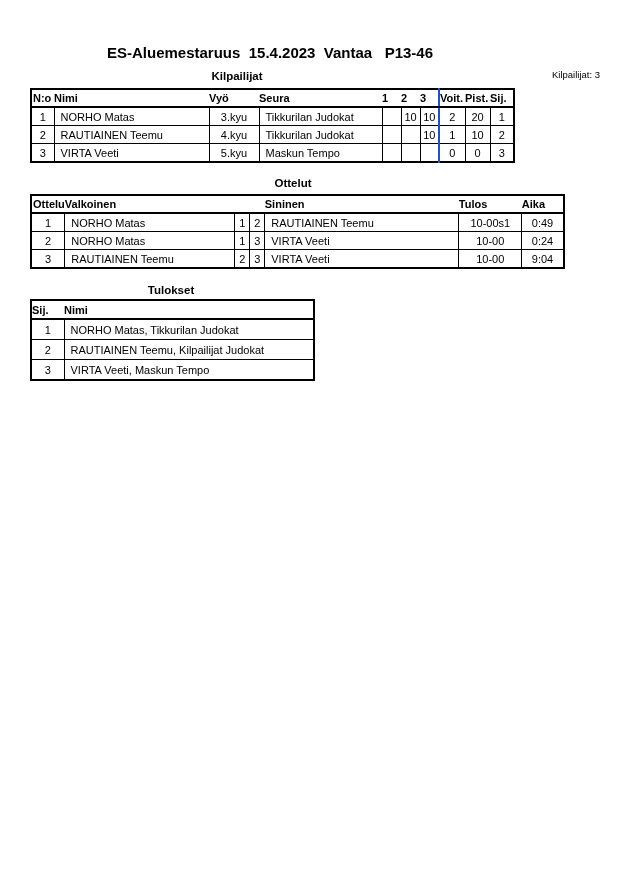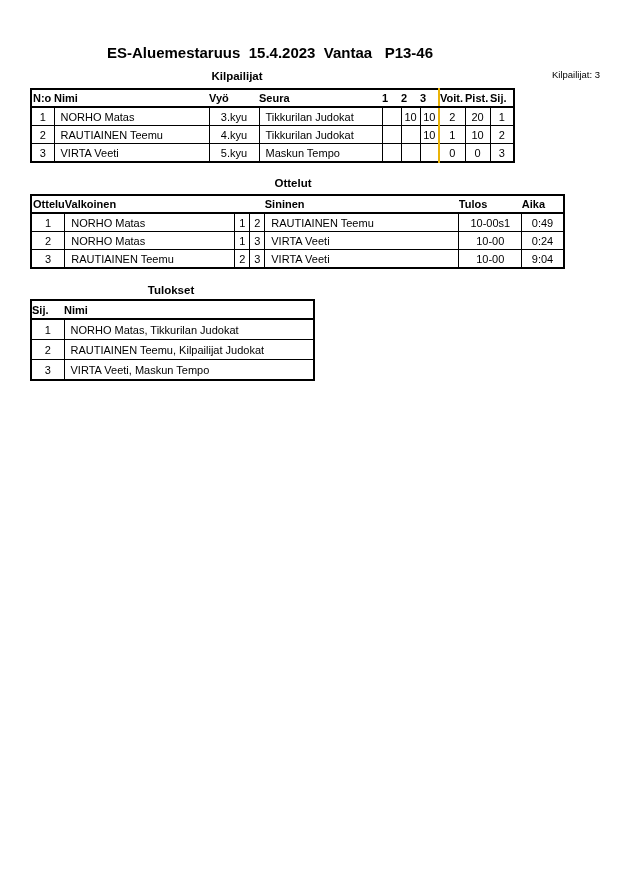--- a/index.html
+++ b/index.html
@@ -69,21 +69,21 @@
     border: 1px solid #000000;
     height: 17px;
     text-align: center;
   }
   .t3 td { height: 19px; }
   .t3 th { height: 17px; }
 
   .doc-table th.hleft { text-align: left; padding-left: 1px; }
   .doc-table td.cleft { text-align: left; padding-left: 6px; }
   .doc-table th.thick-left,
-  .doc-table td.thick-left { border-left: 2px solid #eab308; }
+  .doc-table td.thick-left { border-left: 2px solid #1d4ed8; }
 
   .table-kilpailijat { top: 88px;  left: 30px; }
   .table-ottelut     { top: 194px; left: 30px; }
   .table-tulokset    { top: 299px; left: 30px; }
 </style>
 </head>
 <body>
 
 <div class="abs centered page-title">ES-Aluemestaruus  15.4.2023  Vantaa   P13-46</div>
 

